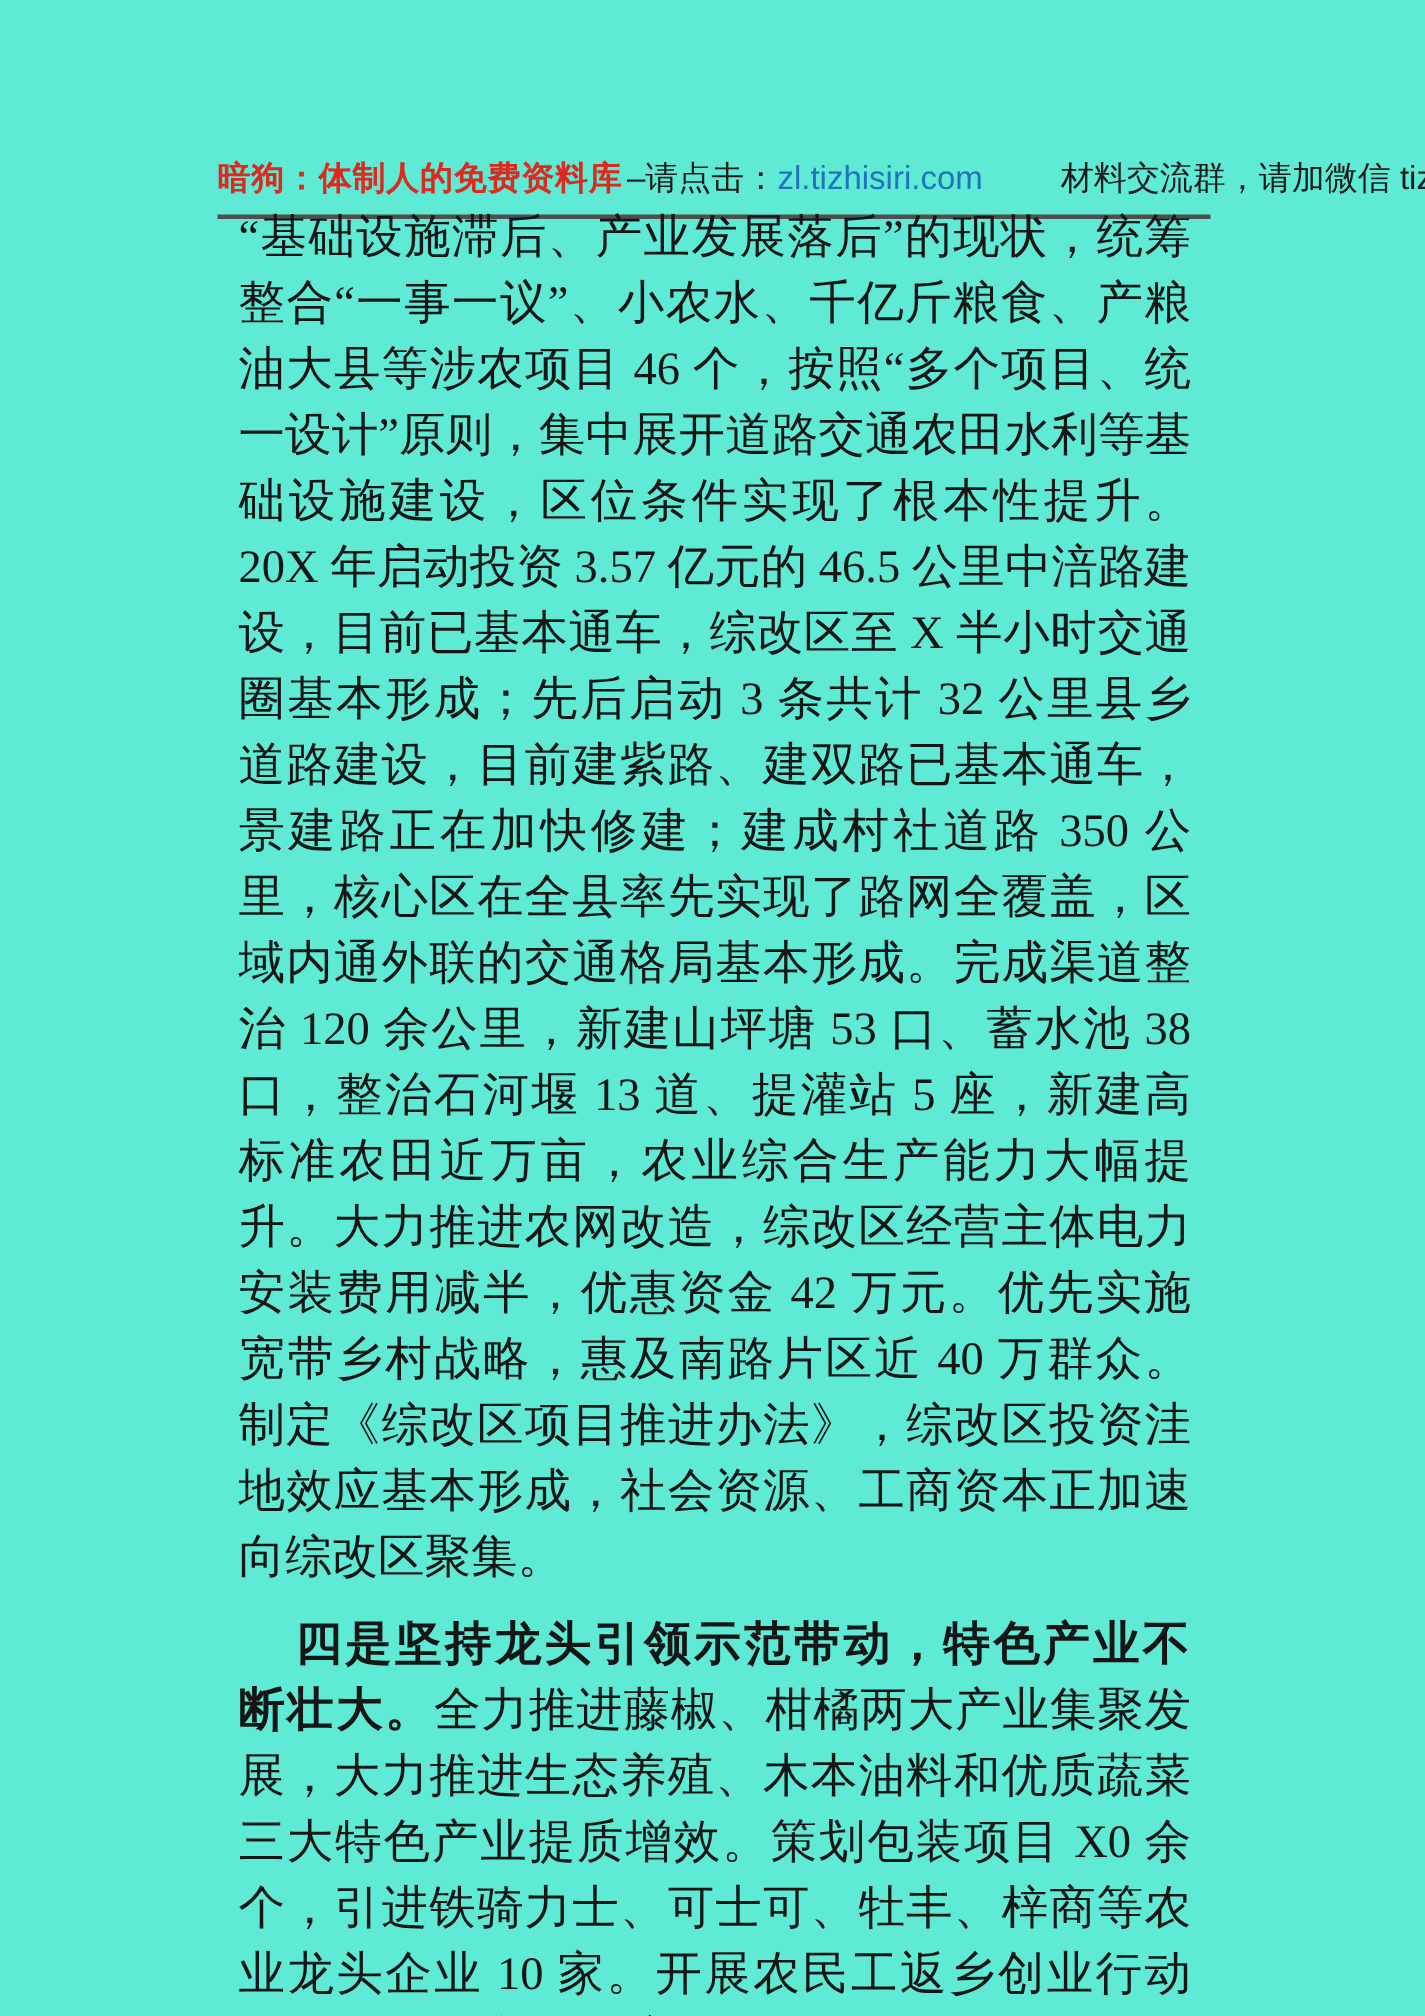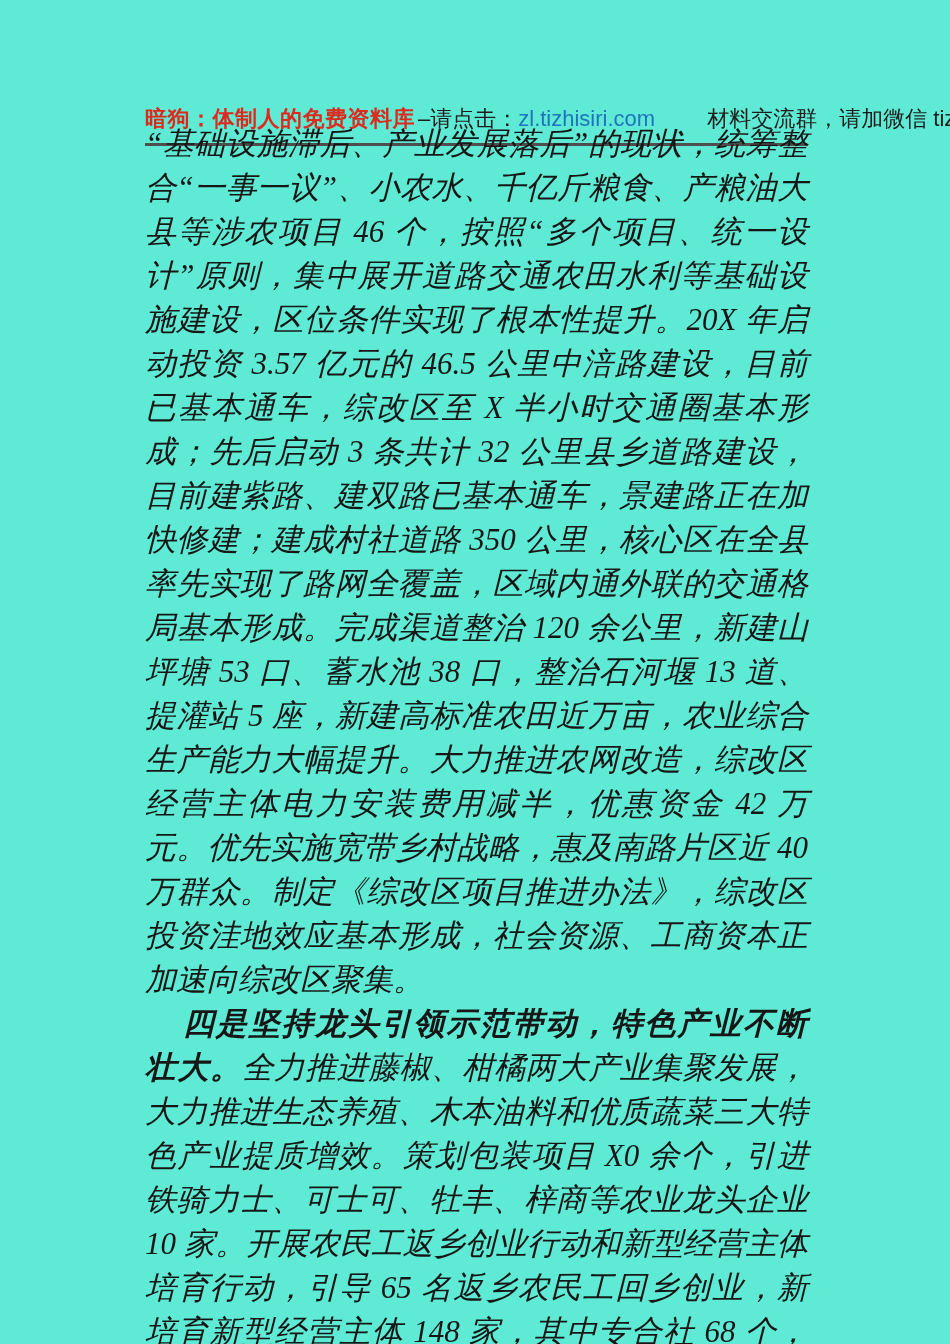--- a/index.html
+++ b/index.html
@@ -54,23 +54,22 @@
     left: 145px;
     top: 122px;
     width: 663px;
     font-size: 31px;
     line-height: 44px;
     color: #161616;
     text-align: justify;
     text-justify: inter-ideograph;
   }
   .para {
-    margin: 0;
+    margin: 14px;
     padding: 0;
-    font-style: italic;
   }
   .para.indented {
     text-indent: 38px;
   }
   .lead-bold {
     font-weight: 700;
     font-family: "Liberation Sans", "DejaVu Sans", sans-serif;
     letter-spacing: 1px;
   }
 </style>

